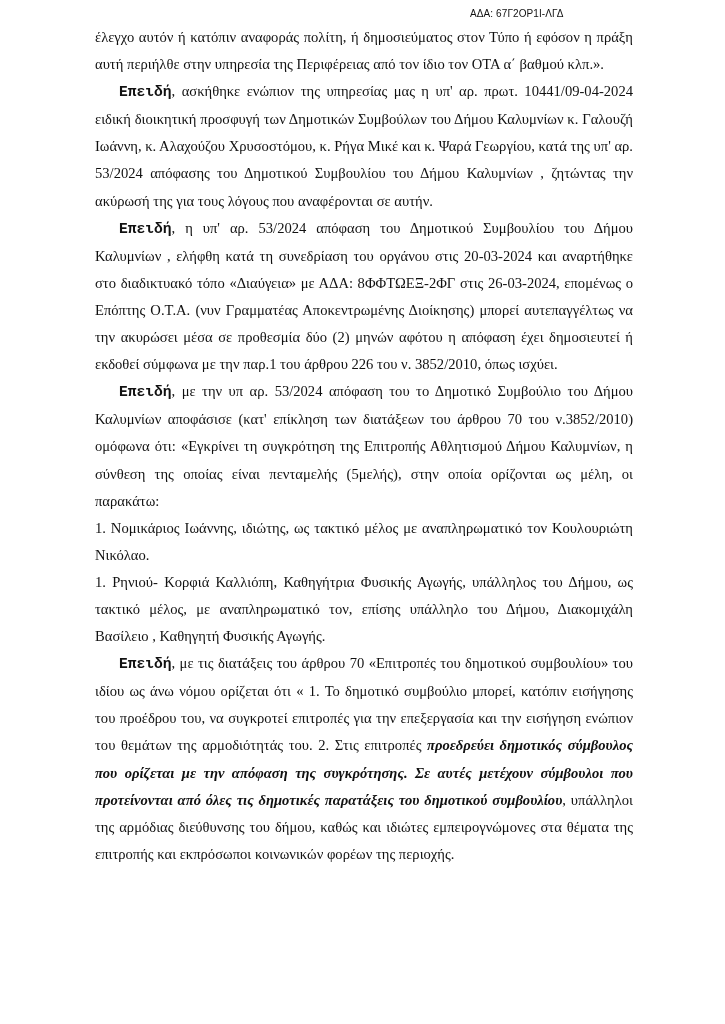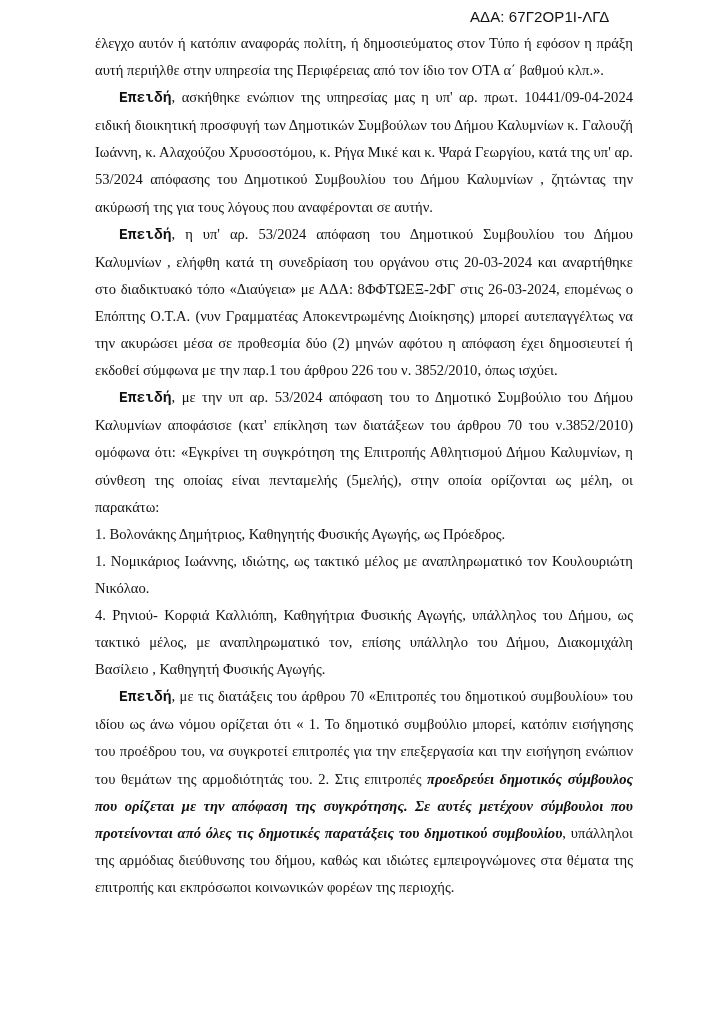--- a/index.html
+++ b/index.html
@@ -1,38 +1,37 @@
 <!DOCTYPE html>
 <html><head>
 <meta charset="utf-8">
 <style>
   html, body { margin: 0; padding: 0; background: #ffffff; }
   body { width: 725px; height: 1024px; position: relative; overflow: hidden;
          font-family: "Liberation Serif", "DejaVu Serif", serif; color: #111; }
   .ada { position: absolute; top: 8px; left: 470px; font-family: "Liberation Sans", "DejaVu Sans", sans-serif;
-         font-size: 15px; color: #111; letter-spacing: 0.1px; }
-  .page { position: absolute; top: 30px; left: 95px; width: 538px; font-size: 14.6px; line-height: 27.1px; }
+         font-size: 10px; color: #111; letter-spacing: 0.1px; }
+  .page { position: absolute; top: 24px; left: 95px; width: 538px; font-size: 14.6px; line-height: 27.1px; }
   .page p { margin: 0; text-align: justify; text-align-last: left; }
   .indent { text-indent: 24px; }
   .it { }
   .b { font-weight: bold; font-family: Liberation Mono, monospace; }
   .bi { font-weight: bold; font-style: italic; }
 </style>
 </head>
 <body>
 
 <div class="ada">ΑΔΑ: 67Γ2ΟΡ1Ι-ΛΓΔ</div>
 
 <div class="page">
   <p>έλεγχο αυτόν ή κατόπιν αναφοράς πολίτη, ή δημοσιεύματος στον Τύπο ή εφόσον η πράξη αυτή περιήλθε στην υπηρεσία της Περιφέρειας από τον ίδιο τον ΟΤΑ α΄ βαθμού κλπ.».</p>
 
   <p class="indent"><span class="b">Επειδή</span><span>, ασκήθηκε ενώπιον της υπηρεσίας μας η υπ' αρ. πρωτ. 10441/09-04-2024 ειδική διοικητική  προσφυγή των Δημοτικών Συμβούλων του Δήμου Καλυμνίων κ. Γαλουζή Ιωάννη, κ. Αλαχούζου Χρυσοστόμου, κ. Ρήγα Μικέ και κ. Ψαρά Γεωργίου, κατά της υπ' αρ. 53/2024 απόφασης του Δημοτικού Συμβουλίου του Δήμου Καλυμνίων , ζητώντας την ακύρωσή της για τους λόγους που αναφέρονται σε αυτήν.</span></p>
 
   <p class="indent"><span class="b">Επειδή</span><span>, η υπ' αρ. 53/2024 απόφαση του Δημοτικού Συμβουλίου του Δήμου Καλυμνίων , ελήφθη  κατά τη συνεδρίαση του οργάνου στις 20-03-2024 και αναρτήθηκε στο διαδικτυακό τόπο «Διαύγεια» με ΑΔΑ: 8ΦΦΤΩΕΞ-2ΦΓ στις 26-03-2024, επομένως ο Επόπτης Ο.Τ.Α. (νυν Γραμματέας Αποκεντρωμένης Διοίκησης) μπορεί αυτεπαγγέλτως να την ακυρώσει μέσα σε προθεσμία δύο (2) μηνών αφότου η απόφαση έχει δημοσιευτεί ή εκδοθεί σύμφωνα με την παρ.1 του άρθρου 226 του ν. 3852/2010, όπως ισχύει.</span></p>
 
   <p class="indent"><span class="b">Επειδή</span><span>, με την υπ αρ. 53/2024 απόφαση του το Δημοτικό Συμβούλιο του Δήμου Καλυμνίων αποφάσισε  (κατ' επίκληση των διατάξεων του άρθρου 70 του ν.3852/2010) ομόφωνα ότι: </span><span class="it">«Εγκρίνει τη συγκρότηση της Επιτροπής Αθλητισμού Δήμου Καλυμνίων, η σύνθεση της οποίας είναι πενταμελής (5μελής), στην οποία ορίζονται ως μέλη, οι παρακάτω:</span></p>
 
-  <p class="it">1. Βολονάκης Δημήτριος, Καθηγητής Φυσικής Αγωγής, ως Πρόεδρος.</p>
   <p class="it">1. Νομικάριος Ιωάννης, ιδιώτης, ως τακτικό μέλος με αναπληρωματικό τον Κουλουριώτη Νικόλαο.</p>
-  <p class="it">4. Ρηνιού- Κορφιά Καλλιόπη, Καθηγήτρια Φυσικής Αγωγής, υπάλληλος του Δήμου, ως τακτικό μέλος, με αναπληρωματικό τον, επίσης υπάλληλο του Δήμου, Διακομιχάλη Βασίλειο , Καθηγητή Φυσικής Αγωγής.</p>
+  <p class="it">1. Ρηνιού- Κορφιά Καλλιόπη, Καθηγήτρια Φυσικής Αγωγής, υπάλληλος του Δήμου, ως τακτικό μέλος, με αναπληρωματικό τον, επίσης υπάλληλο του Δήμου, Διακομιχάλη Βασίλειο , Καθηγητή Φυσικής Αγωγής.</p>
 
   <p class="indent"><span class="b">Επειδή</span><span>, με τις διατάξεις του άρθρου 70 «Επιτροπές του δημοτικού συμβουλίου» του ιδίου ως άνω νόμου ορίζεται ότι « </span><span class="it">1. Το δημοτικό συμβούλιο μπορεί, κατόπιν εισήγησης του προέδρου του, να συγκροτεί επιτροπές για την επεξεργασία και την εισήγηση ενώπιον του θεμάτων της αρμοδιότητάς του. 2. Στις επιτροπές </span><span class="bi">προεδρεύει δημοτικός σύμβουλος που ορίζεται με την απόφαση της συγκρότησης. Σε αυτές μετέχουν σύμβουλοι που προτείνονται από όλες τις δημοτικές παρατάξεις του δημοτικού συμβουλίου</span><span class="it">, υπάλληλοι της αρμόδιας διεύθυνσης του δήμου, καθώς και ιδιώτες εμπειρογνώμονες στα θέματα της επιτροπής και εκπρόσωποι κοινωνικών φορέων της περιοχής.</span></p>
 </div>
 
 </body></html>

